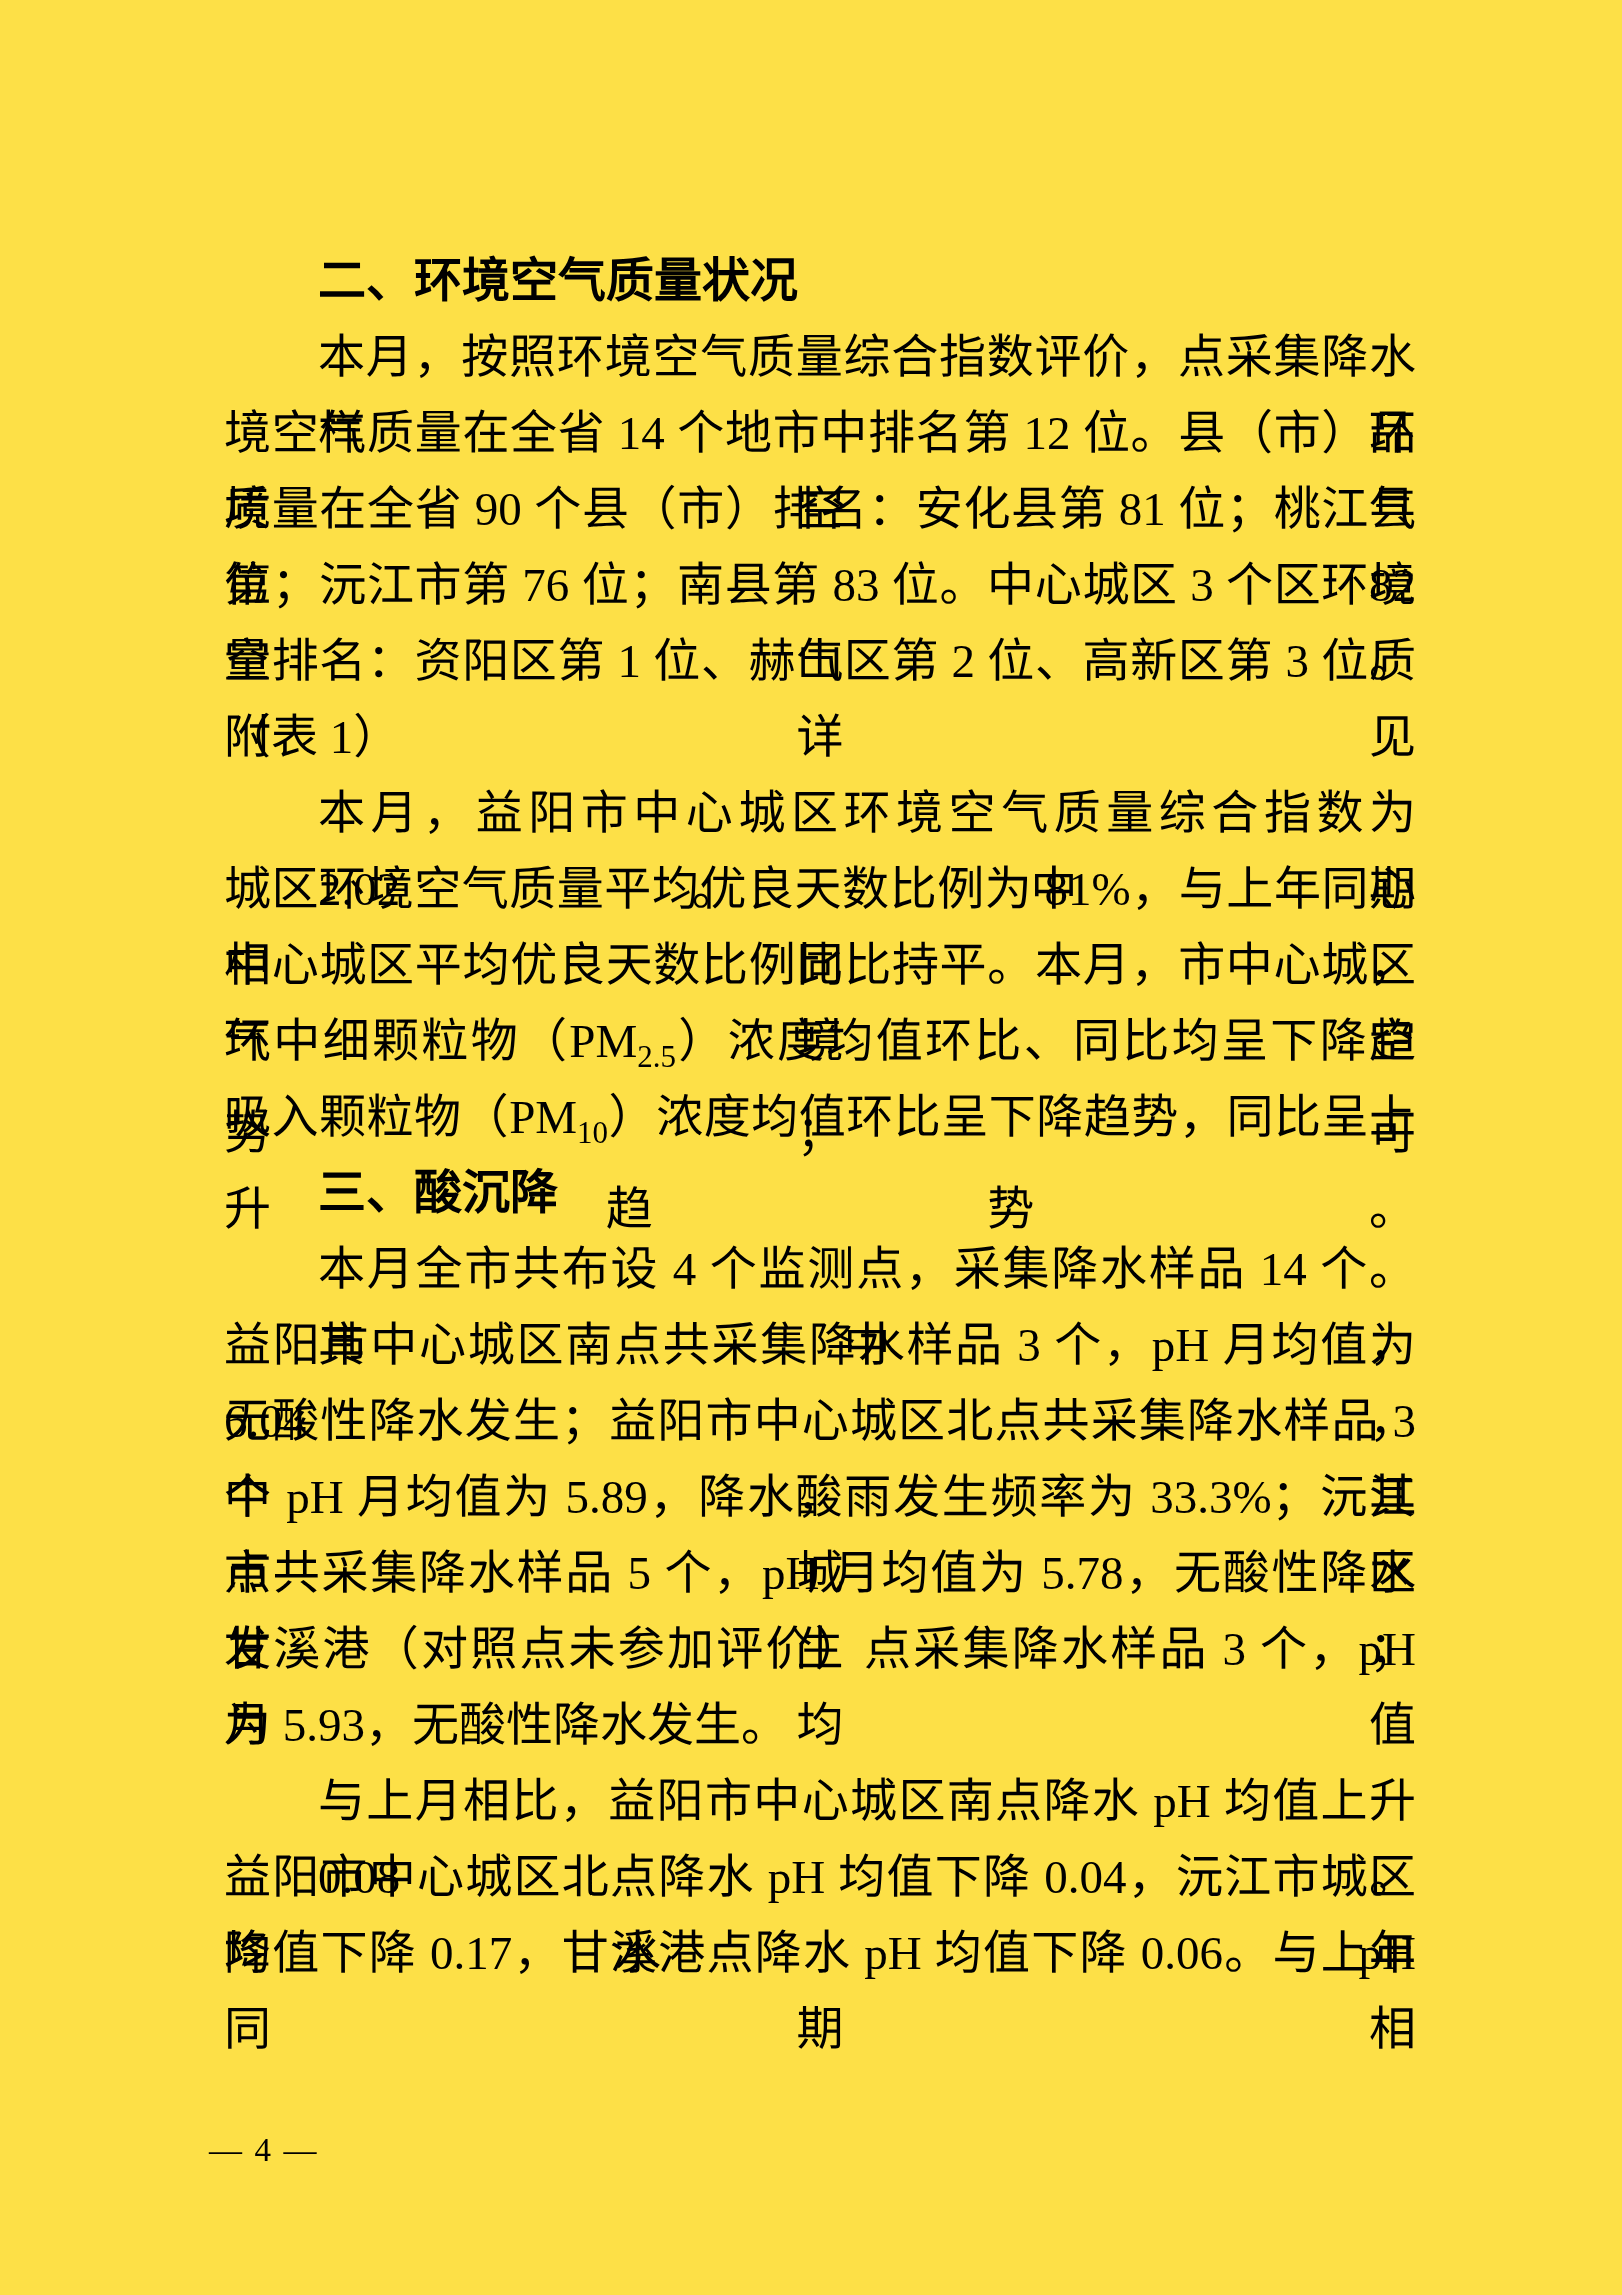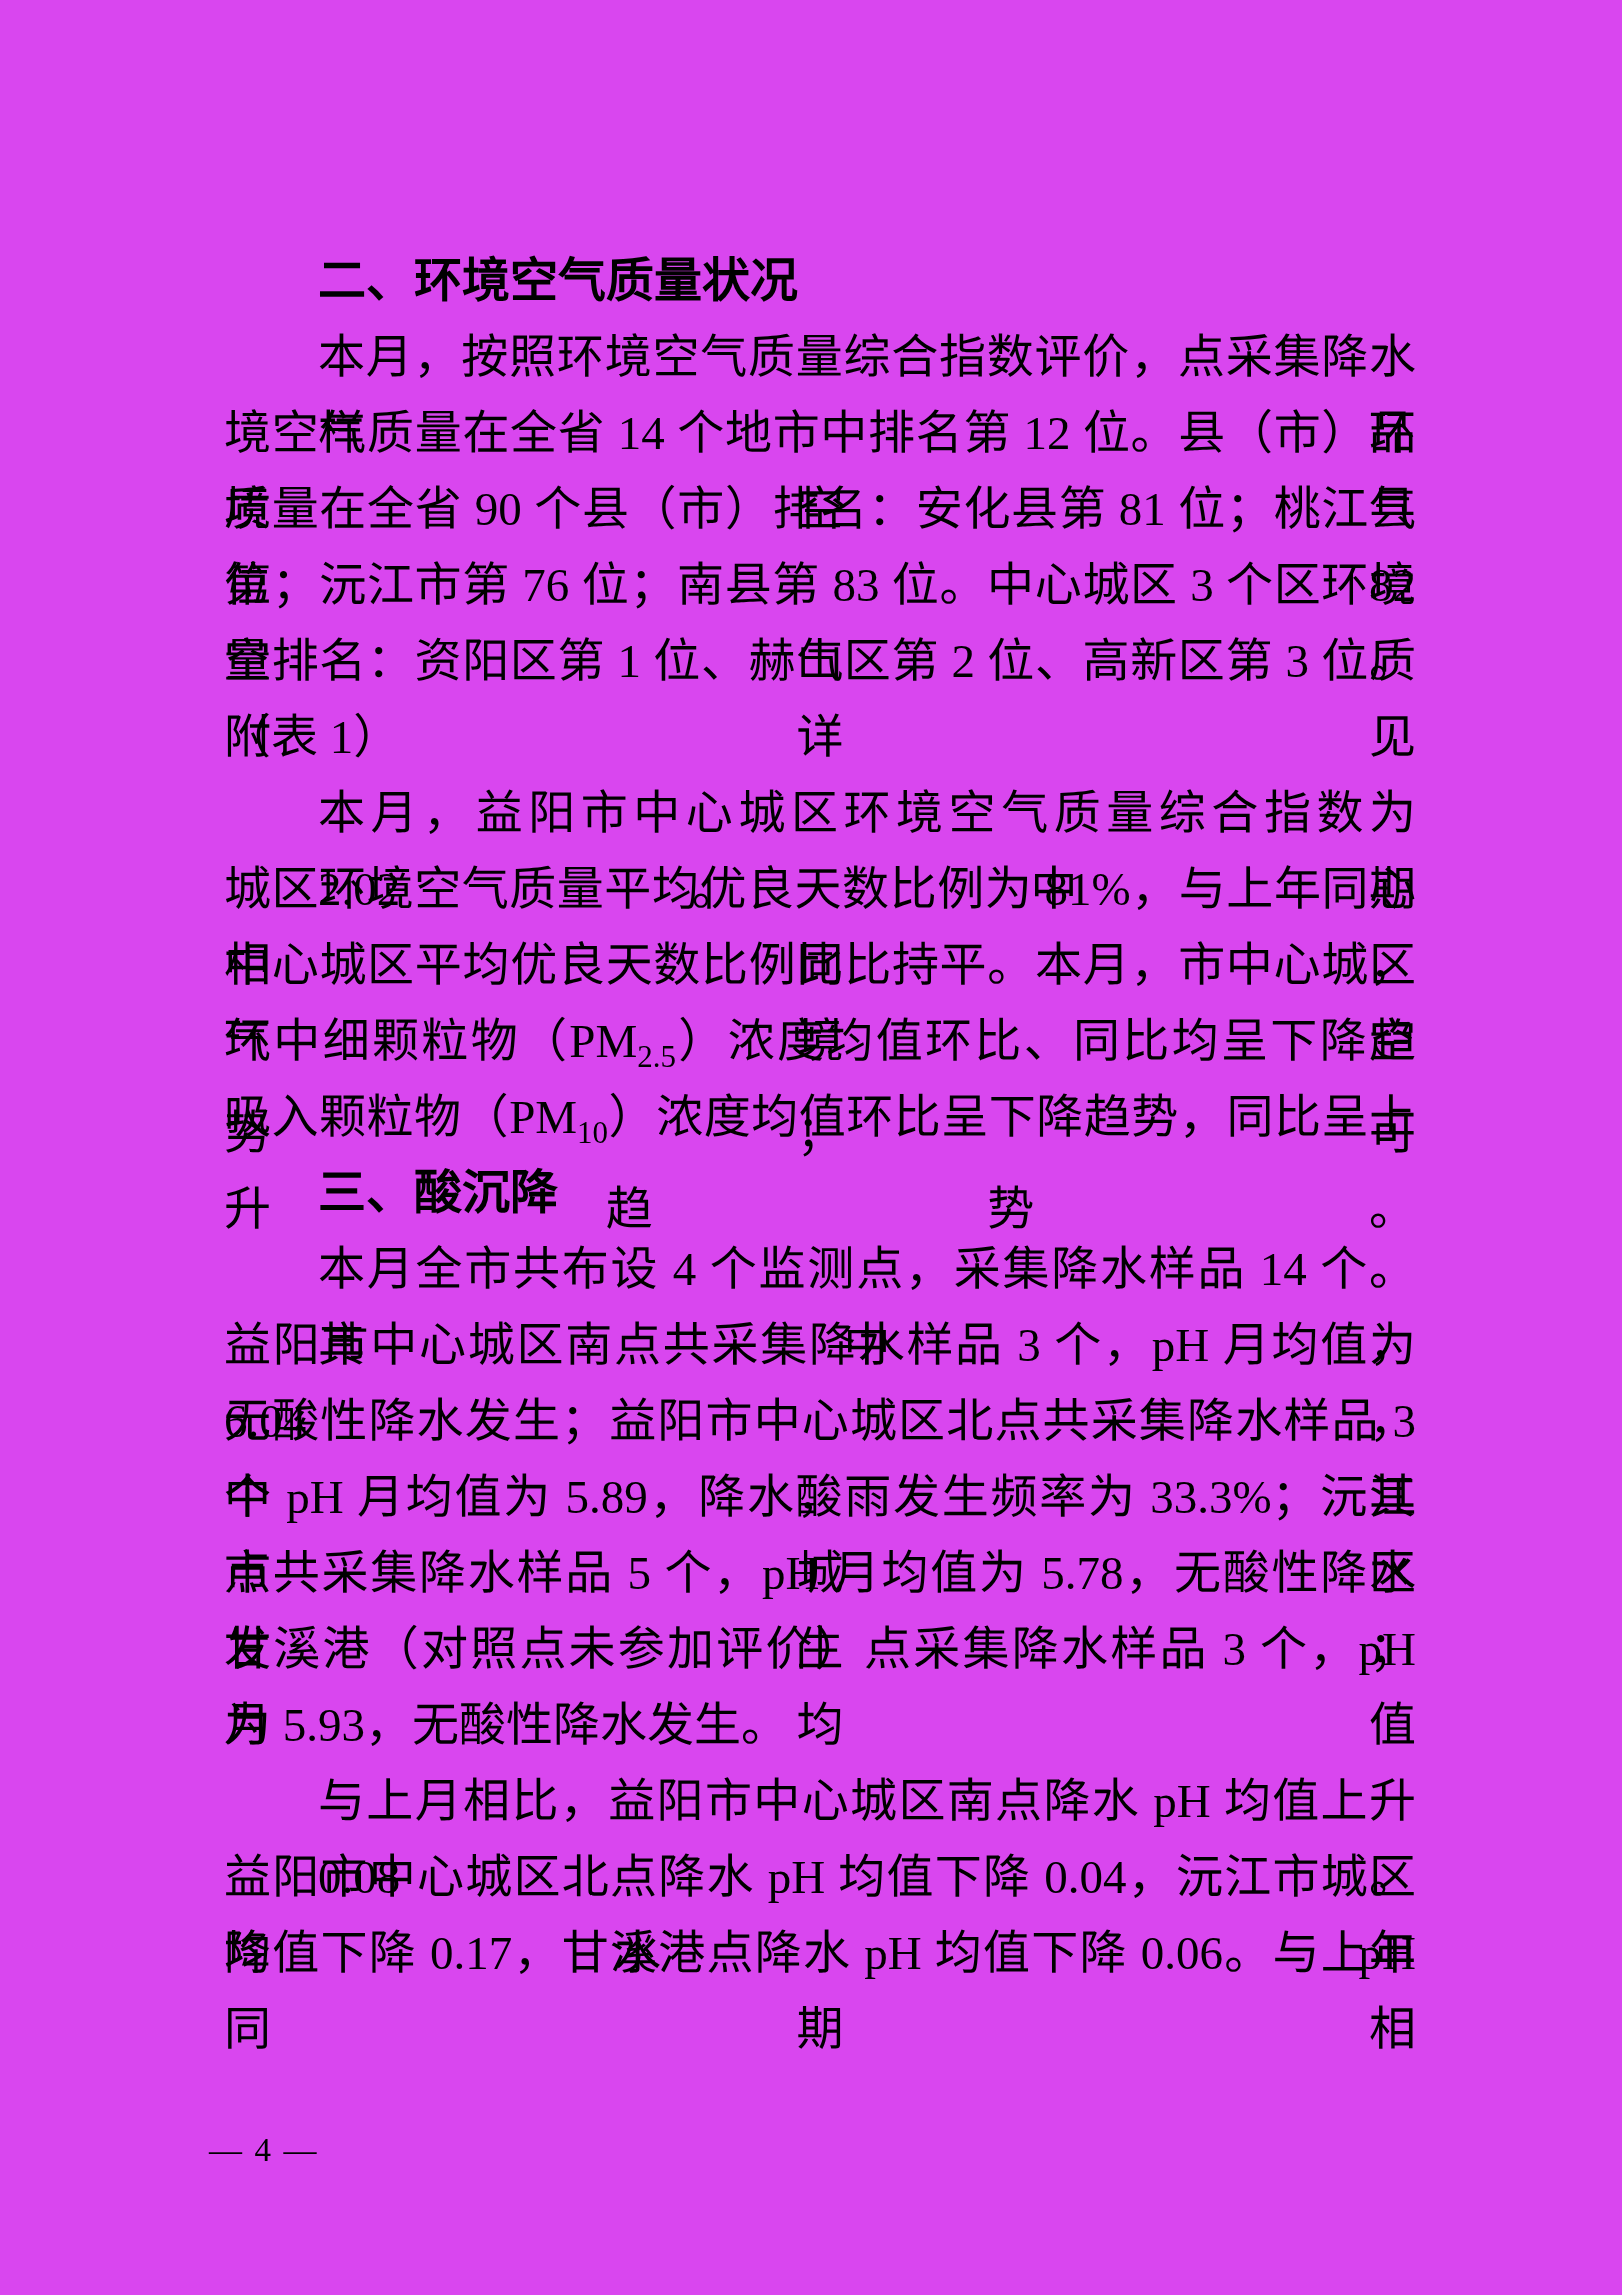--- a/index.html
+++ b/index.html
@@ -9,21 +9,21 @@
     position: relative;
     background: #ffffff;
     color: #000000;
     font-family: "Liberation Serif", "DejaVu Serif", serif;
   }
   .page {
     position: absolute;
     left: 0; top: 0;
     width: 1622px;
     height: 2295px;
-    background: #d946ef;
+    background: #fde047;
   }
   .content {
     position: absolute;
     left: 224px;
     top: 243px;
     width: 1192px;
   }
   .line {
     height: 76px;
     line-height: 76px;

